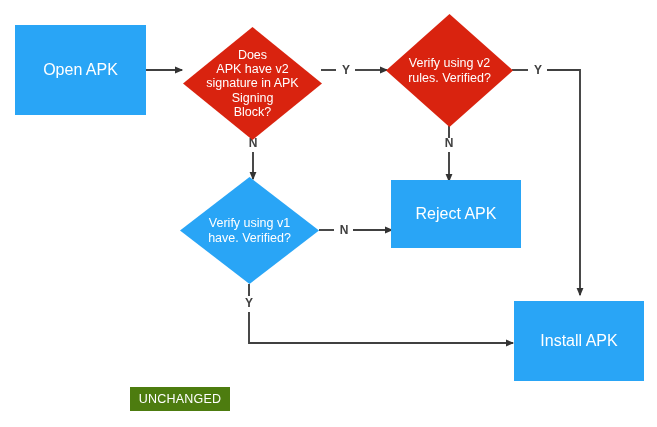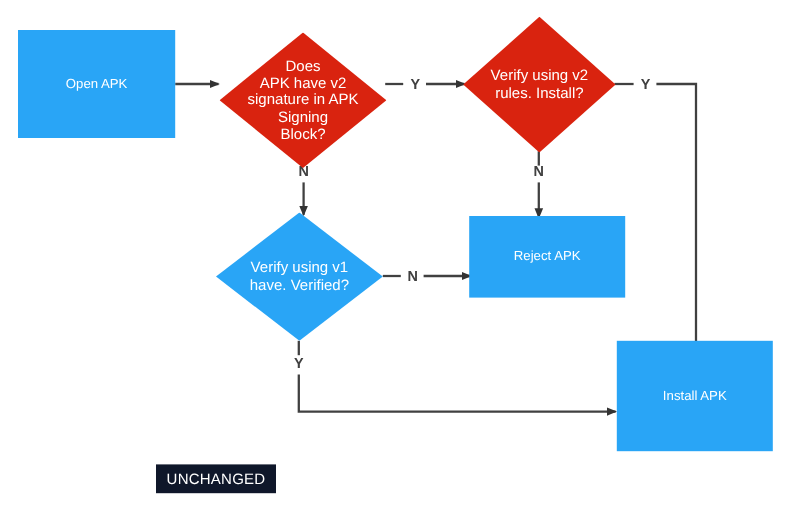--- a/index.html
+++ b/index.html
@@ -39,21 +39,21 @@
     display: block;
     width: 100%;
     line-height: 1.18;
     white-space: pre-line;
     color: #ffffff;
   }
   .rect {
     background: #29a5f6;
   }
   .rect .label {
-    font-size: 11px;
+    font-size: 16px;
   }
   .diamond-wrap {
     position: absolute;
   }
   .diamond-shape {
     position: absolute;
     left: 0;
     top: 0;
     width: 100%;
     height: 100%;
@@ -88,21 +88,21 @@
     justify-content: center;
     color: #ffffff;
     font-size: 12.5px;
     letter-spacing: 0.2px;
   }
   .legend-new {
     background: #4c1d95;
     margin-top: 48px;
   }
   .legend-unchanged {
-    background: #0f172a;
+    background: #4d7c0f;
   }
 </style>
 </head>
 <body>
 
 <div id="canvas">
 
   <svg class="edges" viewBox="0 0 657 427">
     <defs>
       <marker id="arrow" markerWidth="9" markerHeight="9" refX="7.4" refY="4" orient="auto" markerUnits="userSpaceOnUse">
@@ -163,36 +163,36 @@
 signature in APK
 Signing
 Block?</div>
   </div>
 
   <div class="diamond-wrap" style="left:386px; top:14px; width:127px; height:113px;">
     <svg class="diamond-shape" viewBox="0 0 127 113" preserveAspectRatio="none">
       <polygon points="63.5,0 127,56.5 63.5,113 0,56.5" fill="#d9230f"></polygon>
     </svg>
     <div class="diamond-text">Verify using v2
-rules. Install?</div>
+rules. Verified?</div>
   </div>
 
   <div class="diamond-wrap" style="left:180px; top:177px; width:139px; height:107px;">
     <svg class="diamond-shape" viewBox="0 0 139 107" preserveAspectRatio="none">
       <polygon points="69.5,0 139,53.5 69.5,107 0,53.5" fill="#29a5f6"></polygon>
     </svg>
     <div class="diamond-text">Verify using v1
 have. Verified?</div>
   </div>
 
   <div class="node rect" style="left:391px; top:180px; width:130px; height:68px;">
     <span class="label">Reject APK</span>
   </div>
 
-  <div class="node rect" style="left:514px; top:284px; width:130px; height:92px;">
+  <div class="node rect" style="left:514px; top:301px; width:130px; height:80px;">
     <span class="label">Install APK</span>
   </div>
 
   <div class="legend-item legend-new" style="left:17px; top:387px; width:100px; height:24px;">
     <span>NEW</span>
   </div>
 
   <div class="legend-item legend-unchanged" style="left:130px; top:387px; width:100px; height:24px;">
     <span>UNCHANGED</span>
   </div>

